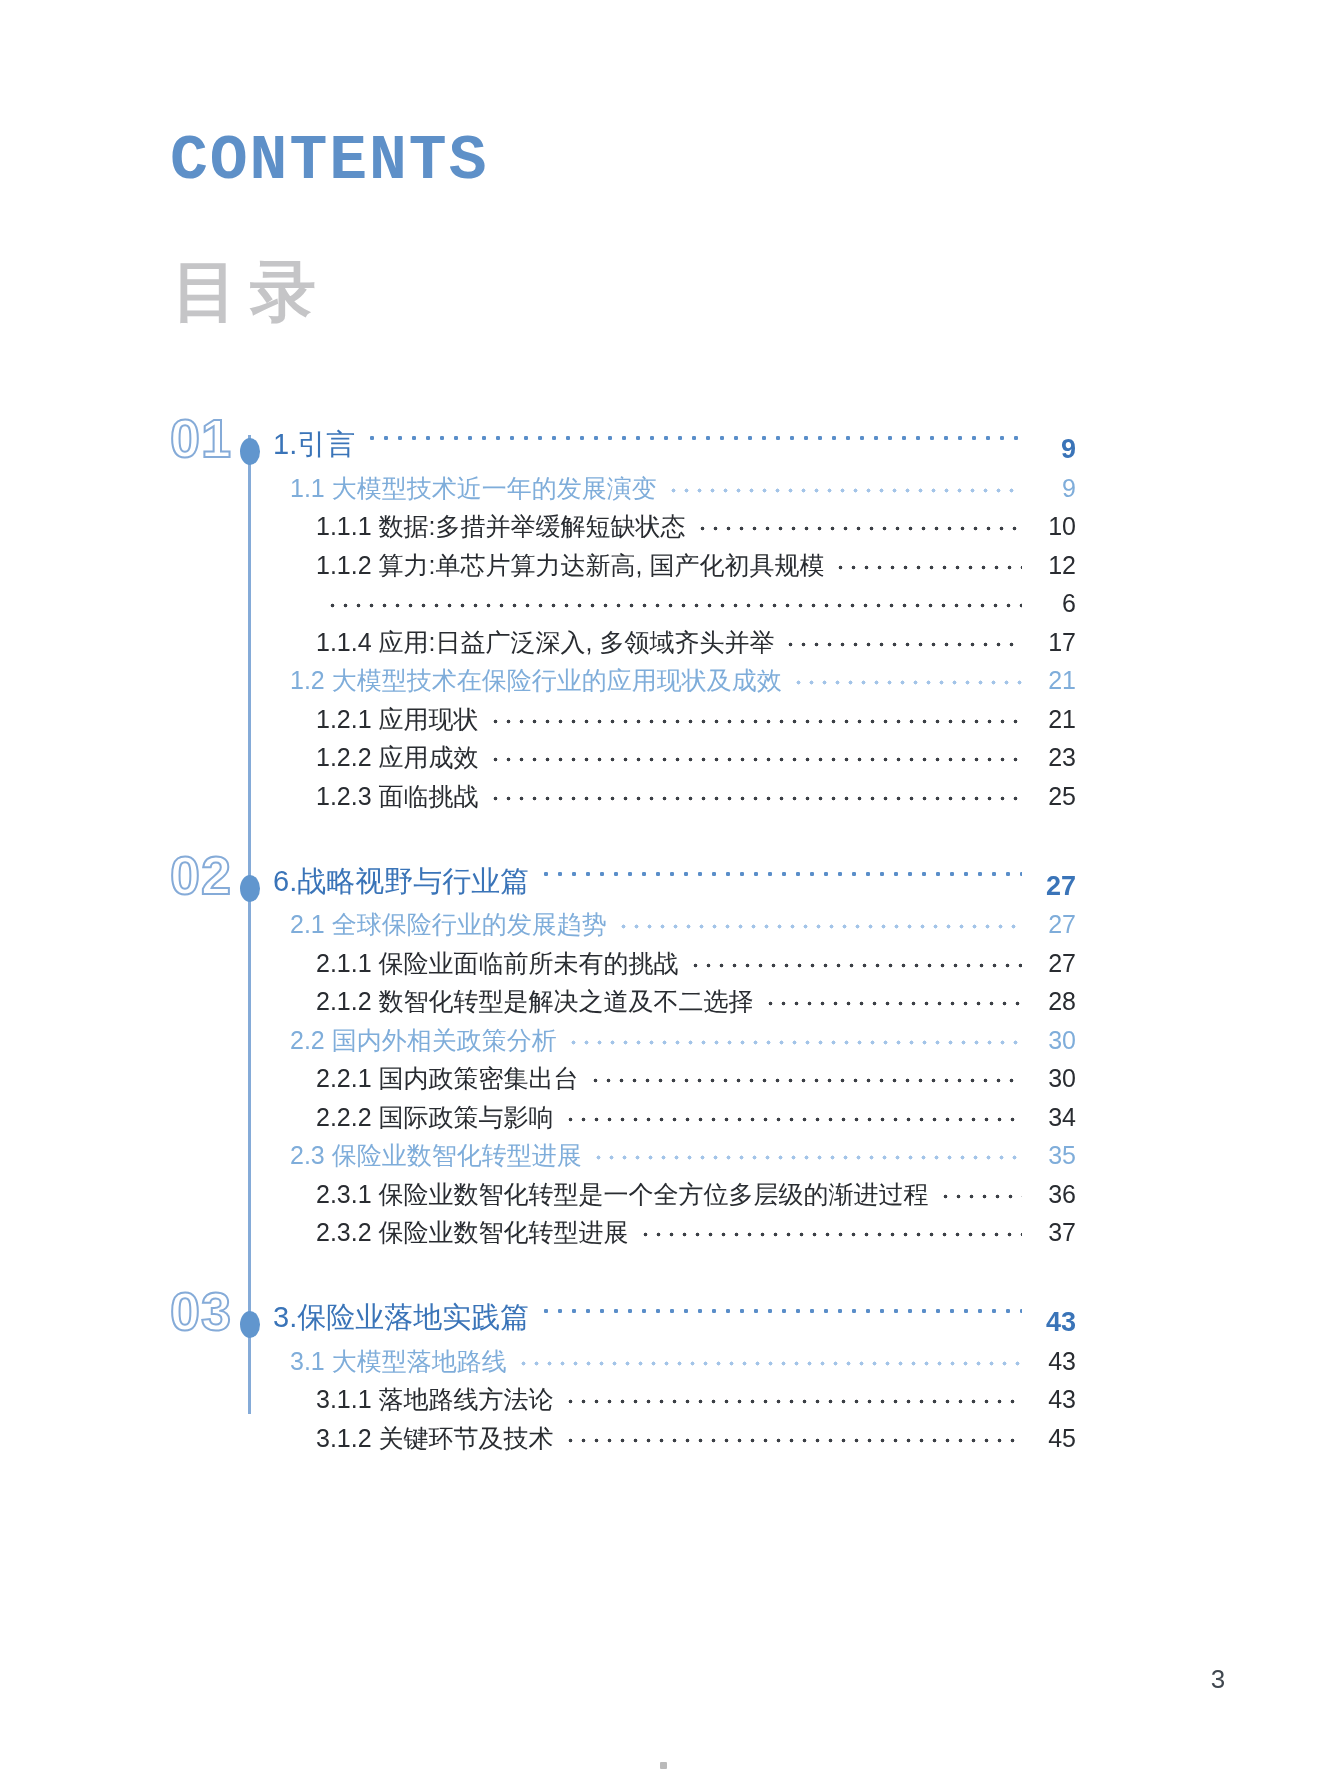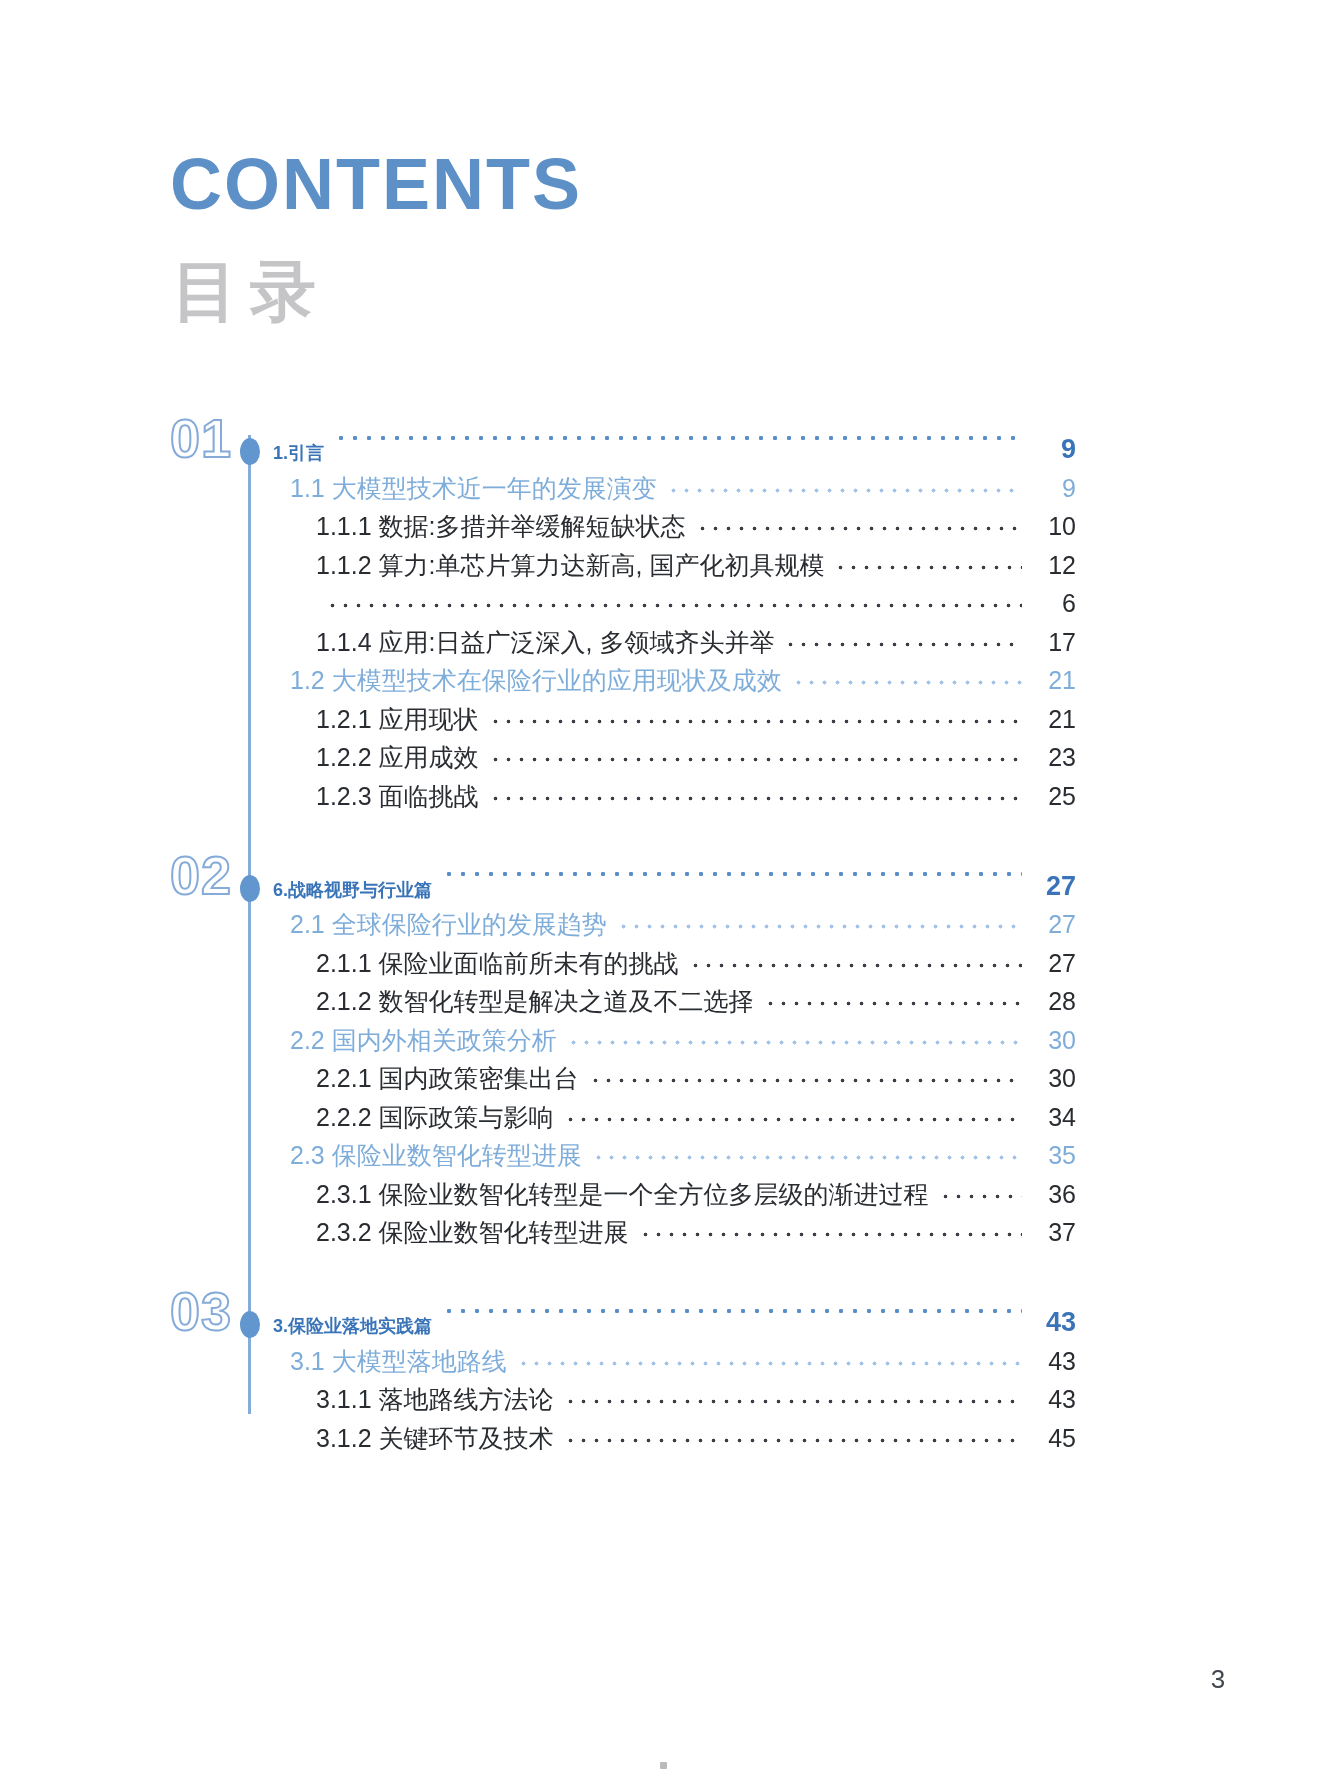--- a/index.html
+++ b/index.html
@@ -2,22 +2,22 @@
 <html style="--title-blue: #5e90c8; --subtitle-gray: #c5c5c7; --accent-blue: #3a74b8; --light-blue: #7fadda; --outline-blue: #85abd8; --dot-blue: #6196ce; --text-dark: #292c31; --leader1: #5a8ec9; --leader2: #a3c4e8; --leader3: #3c4046;"><head>
 <meta charset="utf-8">
 <style>
   *{box-sizing:border-box}
   html,body{margin:0;padding:0}
   body{
     width:1330px;height:1784px;position:relative;background:#ffffff;
     font-family:"Liberation Sans","DejaVu Sans",sans-serif;overflow:hidden;
   }
   .contents-title{
-    position:absolute;left:170px;top:148px;font-size:72px;font-weight:bold;
-    color:var(--title-blue);letter-spacing:2px;line-height:1;
+    position:absolute;left:170px;top:130px;font-size:63px;font-weight:bold;
+    color:var(--title-blue);letter-spacing:2px;line-height:1;font-family:Liberation Mono, monospace;
   }
   .contents-sub{
     position:absolute;left:172px;top:258px;font-size:66px;font-weight:bold;
     color:var(--subtitle-gray);letter-spacing:12px;line-height:1;
   }
   .toc{position:absolute;left:170px;top:403px;width:906px}
   .connector{
     position:absolute;left:78px;top:32px;bottom:44px;width:3px;
     background:var(--outline-blue);z-index:0;
   }
@@ -25,21 +25,21 @@
   .toc-section + .toc-section{margin-top:24px}
   .section-header{display:flex;align-items:flex-end;height:62px;margin-bottom:4px}
   .sec-num{
     width:70px;flex:none;font-size:54px;font-weight:bold;line-height:1;
     color:#ffffff;-webkit-text-stroke:2px var(--outline-blue);letter-spacing:1px;
   }
   .sec-dot{
     width:20px;height:27px;border-radius:50%;background:var(--dot-blue);
     margin-right:13px;flex:none;
   }
-  .sec-title{font-size:18px;font-weight:bold;color:var(--accent-blue);white-space:nowrap}
+  .sec-title{font-size:29px;font-weight:normal;color:var(--accent-blue);white-space:nowrap}
   .sec-page{font-size:27px;font-weight:bold;color:var(--accent-blue);min-width:46px;text-align:right;flex:none}
   .leader{flex:1;align-self:stretch;margin:0 8px 0 6px;background-repeat:repeat-x;background-position:4px 58%;min-width:16px}
   .l1{background-image:radial-gradient(circle,var(--leader1) 2px,transparent 2.4px);background-size:14px 14px}
   .l2{background-image:radial-gradient(circle,var(--leader2) 1.8px,transparent 2.2px);background-size:13px 13px}
   .l3{background-image:radial-gradient(circle,var(--leader3) 1.7px,transparent 2.1px);background-size:13px 13px}
   .toc-row{display:flex;align-items:center;height:38.5px}
   .toc-row.lv2{padding-left:120px}
   .toc-row.lv3{padding-left:146px}
   .row-label{font-size:25px;white-space:nowrap}
   .lv2 .row-label{color:var(--light-blue)}

